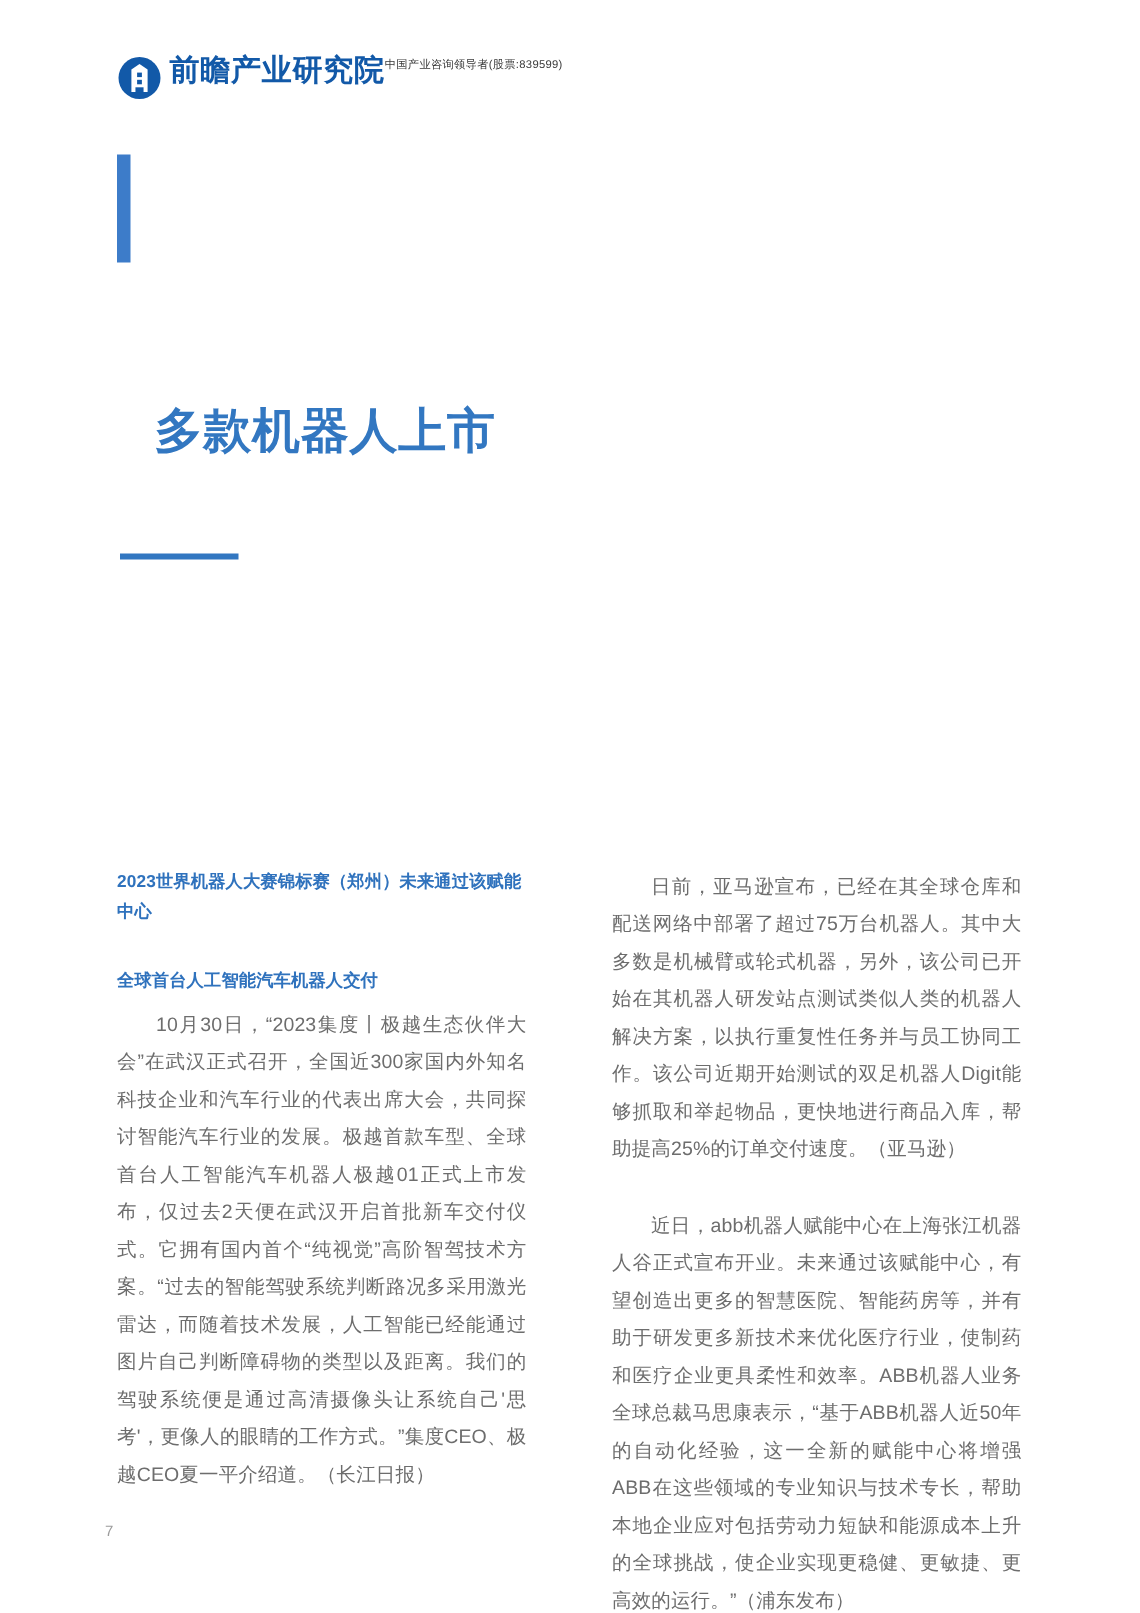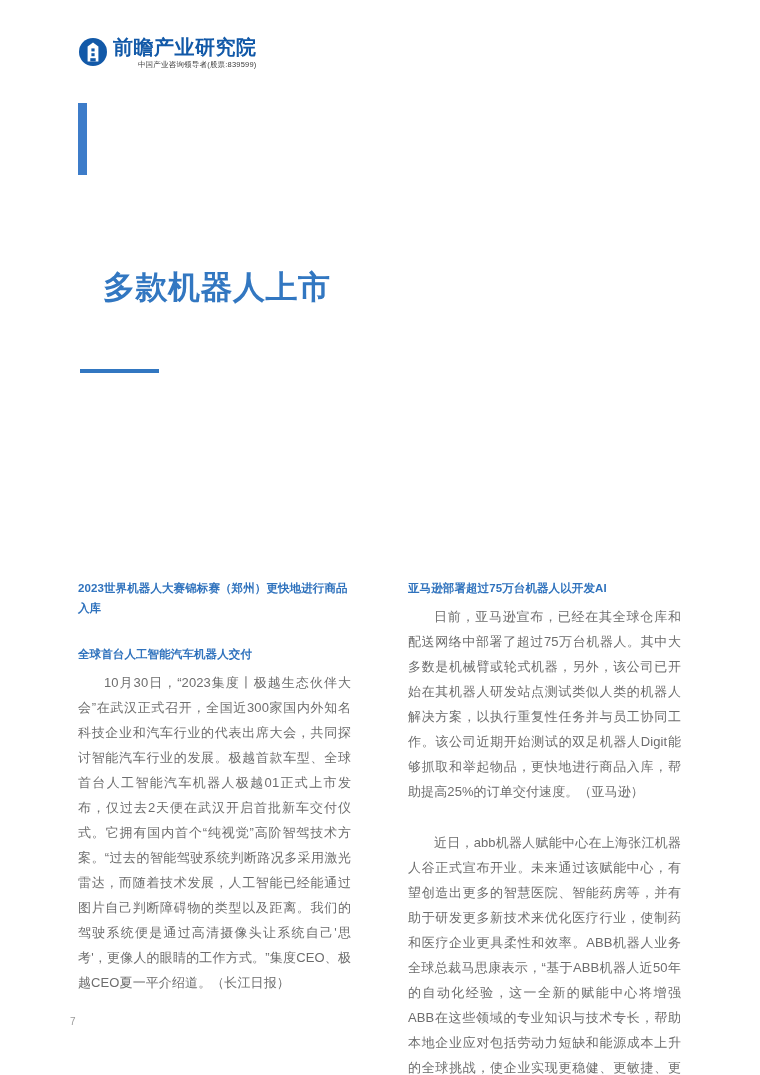--- a/index.html
+++ b/index.html
@@ -26,21 +26,21 @@
   }
   .logo-mark {
     width: 30px;
     height: 30px;
     flex: 0 0 30px;
     margin-top: 1px;
   }
   .logo-text-wrap {
     margin-left: 5px;
     display: flex;
-    flex-direction: column;
+    flex-direction: row;
     text-align: right;
   }
   .logo-name {
     font-size: 20px;
     line-height: 22px;
     font-weight: 700;
     color: #1259a8;
     letter-spacing: 0.5px;
     white-space: nowrap;
   }
@@ -177,30 +177,29 @@
 </div>
 
 <div class="headline">
   <div>多款机器人上市</div>
 </div>
 <div class="headline-rule"></div>
 
 <div class="columns">
   <div class="column">
     <div class="article">
-      <div class="article-title">2023世界机器人大赛锦标赛（郑州）更快地进行商品入库</div>
+      <div class="article-title">2023世界机器人大赛锦标赛（郑州）未来通过该赋能中心</div>
     </div>
     <div class="article">
       <div class="article-title">全球首台人工智能汽车机器人交付</div>
       <div class="article-body">10月30日，“2023集度丨极越生态伙伴大会”在武汉正式召开，全国近300家国内外知名科技企业和汽车行业的代表出席大会，共同探讨智能汽车行业的发展。极越首款车型、全球首台人工智能汽车机器人极越01正式上市发布，仅过去2天便在武汉开启首批新车交付仪式。它拥有国内首个“纯视觉”高阶智驾技术方案。“过去的智能驾驶系统判断路况多采用激光雷达，而随着技术发展，人工智能已经能通过图片自己判断障碍物的类型以及距离。我们的驾驶系统便是通过高清摄像头让系统自己'思考'，更像人的眼睛的工作方式。”集度CEO、极越CEO夏一平介绍道。（长江日报）</div>
     </div>
   </div>
   <div class="column">
     <div class="article">
-      <div class="article-title">亚马逊部署超过75万台机器人以开发AI</div>
       <div class="article-body">日前，亚马逊宣布，已经在其全球仓库和配送网络中部署了超过75万台机器人。其中大多数是机械臂或轮式机器，另外，该公司已开始在其机器人研发站点测试类似人类的机器人解决方案，以执行重复性任务并与员工协同工作。该公司近期开始测试的双足机器人Digit能够抓取和举起物品，更快地进行商品入库，帮助提高25%的订单交付速度。（亚马逊）</div>
     </div>
     <div class="article">
       <div class="article-body">近日，abb机器人赋能中心在上海张江机器人谷正式宣布开业。未来通过该赋能中心，有望创造出更多的智慧医院、智能药房等，并有助于研发更多新技术来优化医疗行业，使制药和医疗企业更具柔性和效率。ABB机器人业务全球总裁马思康表示，“基于ABB机器人近50年的自动化经验，这一全新的赋能中心将增强ABB在这些领域的专业知识与技术专长，帮助本地企业应对包括劳动力短缺和能源成本上升的全球挑战，使企业实现更稳健、更敏捷、更高效的运行。”（浦东发布）</div>
     </div>
   </div>
 </div>
 
 <div class="page-number">7</div>
 

